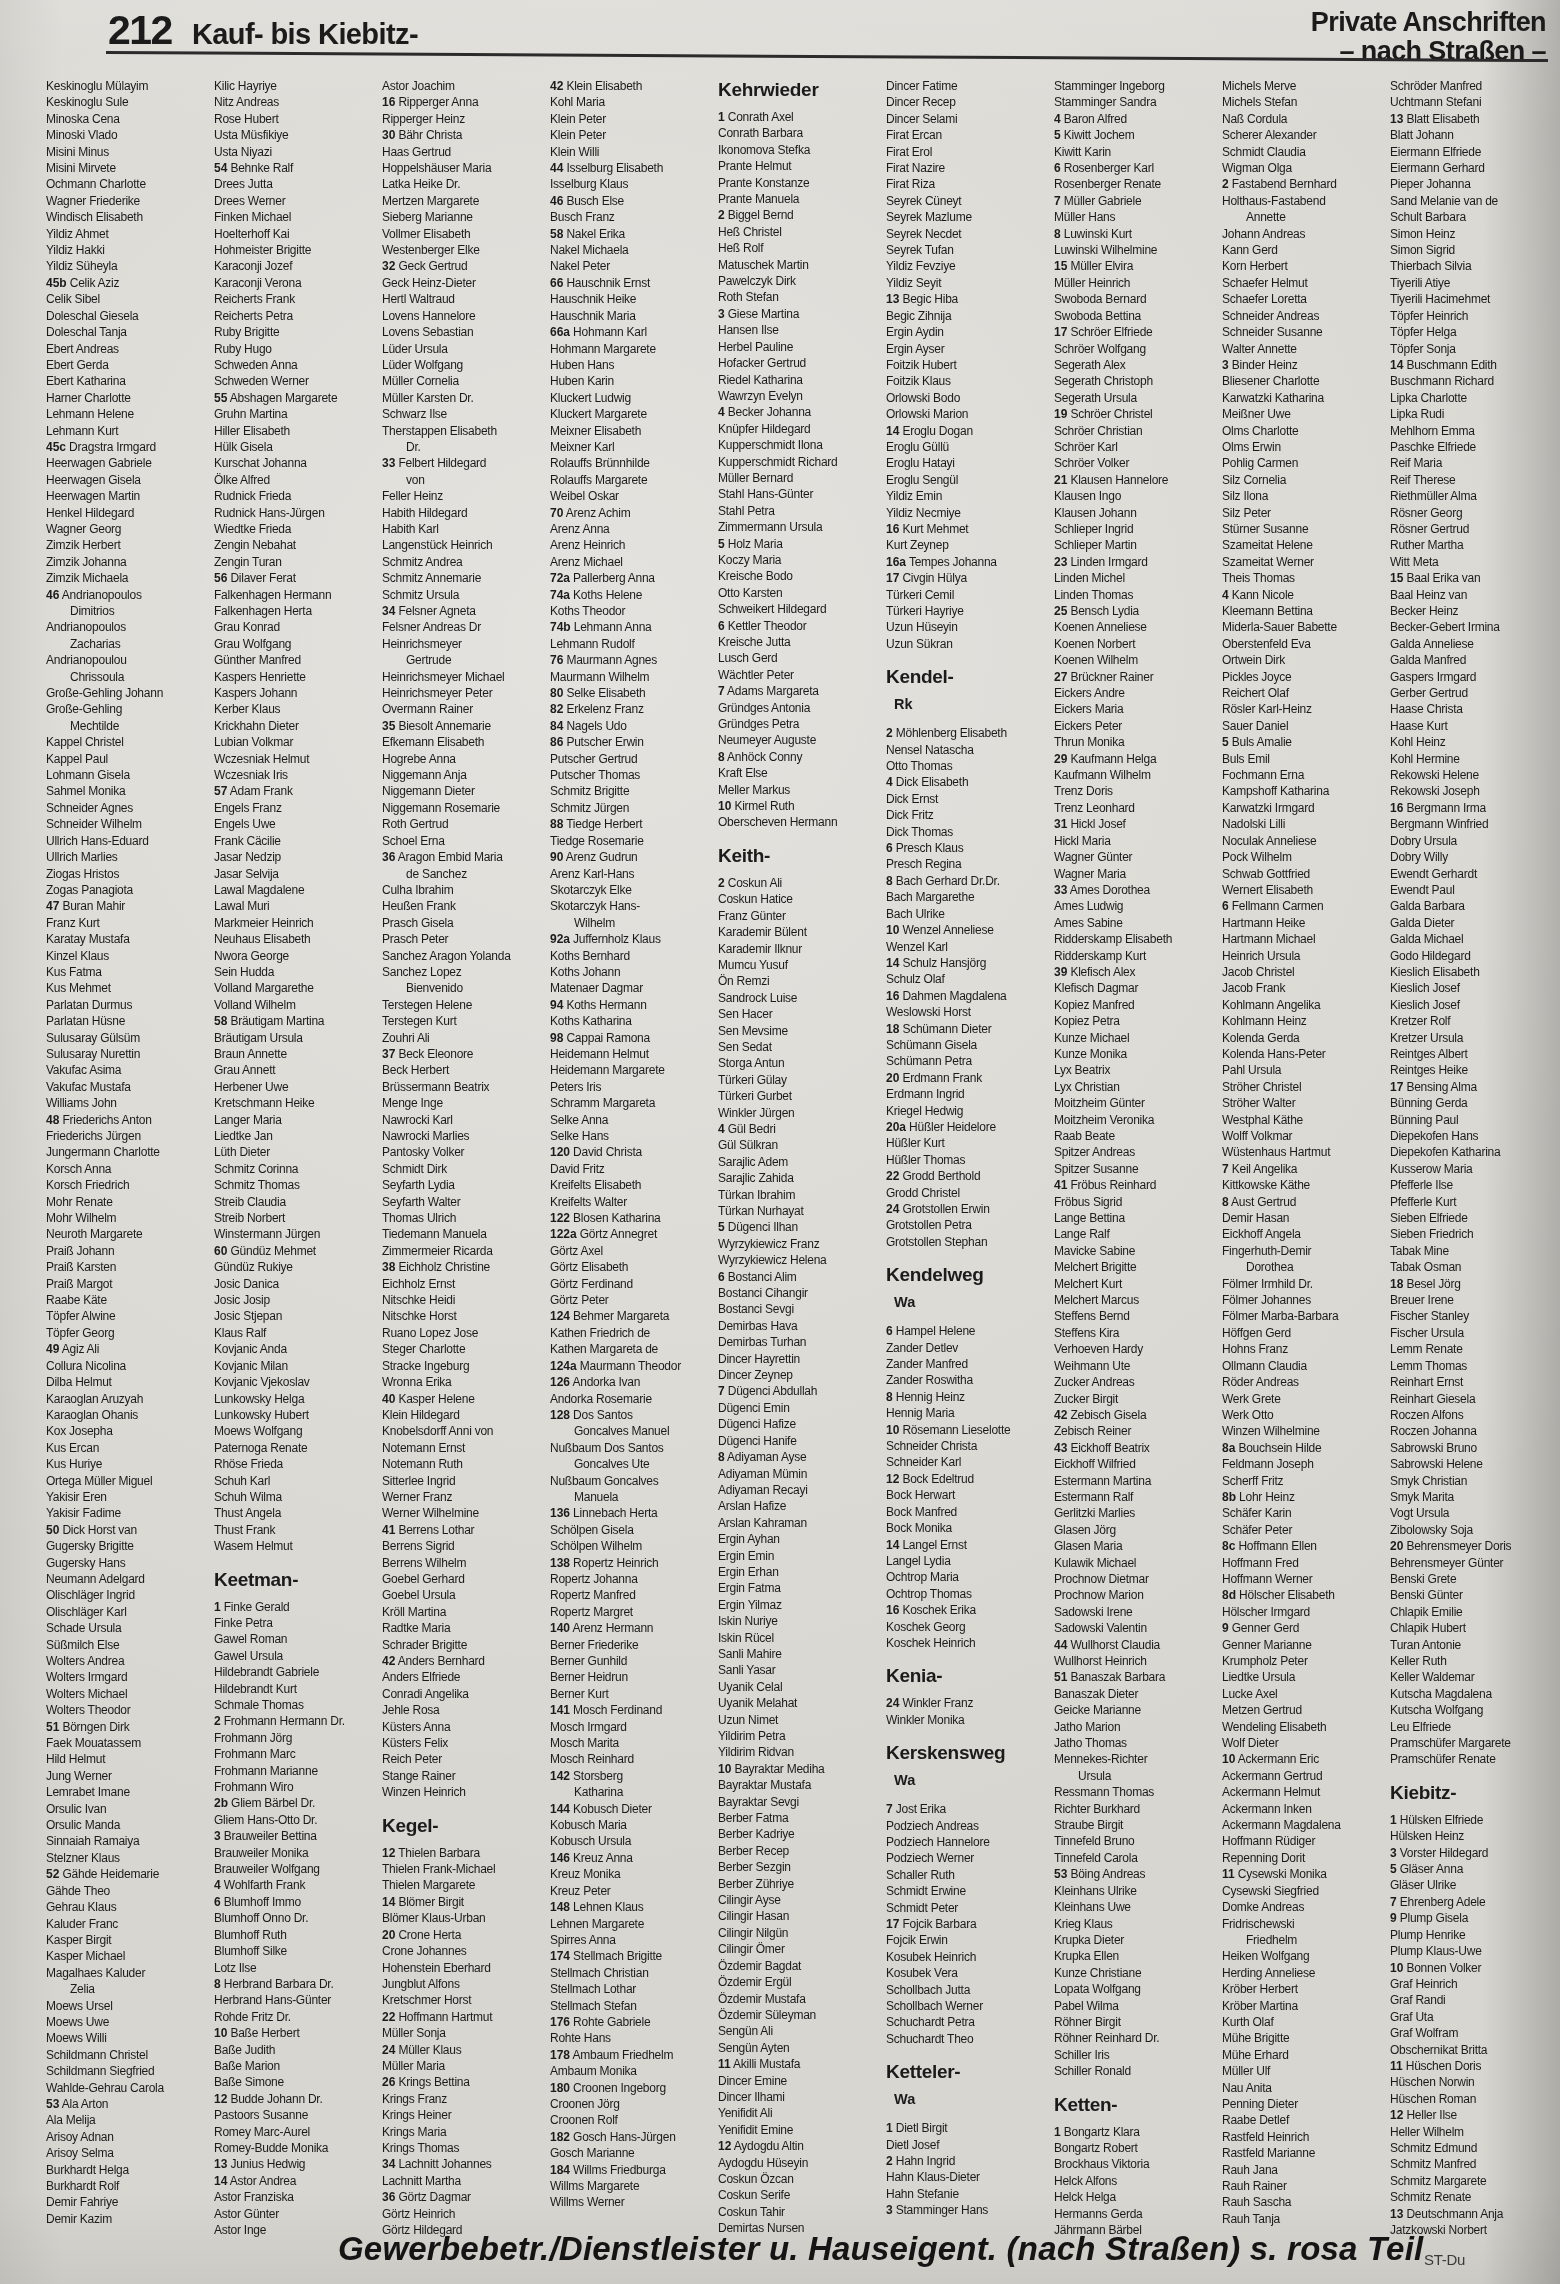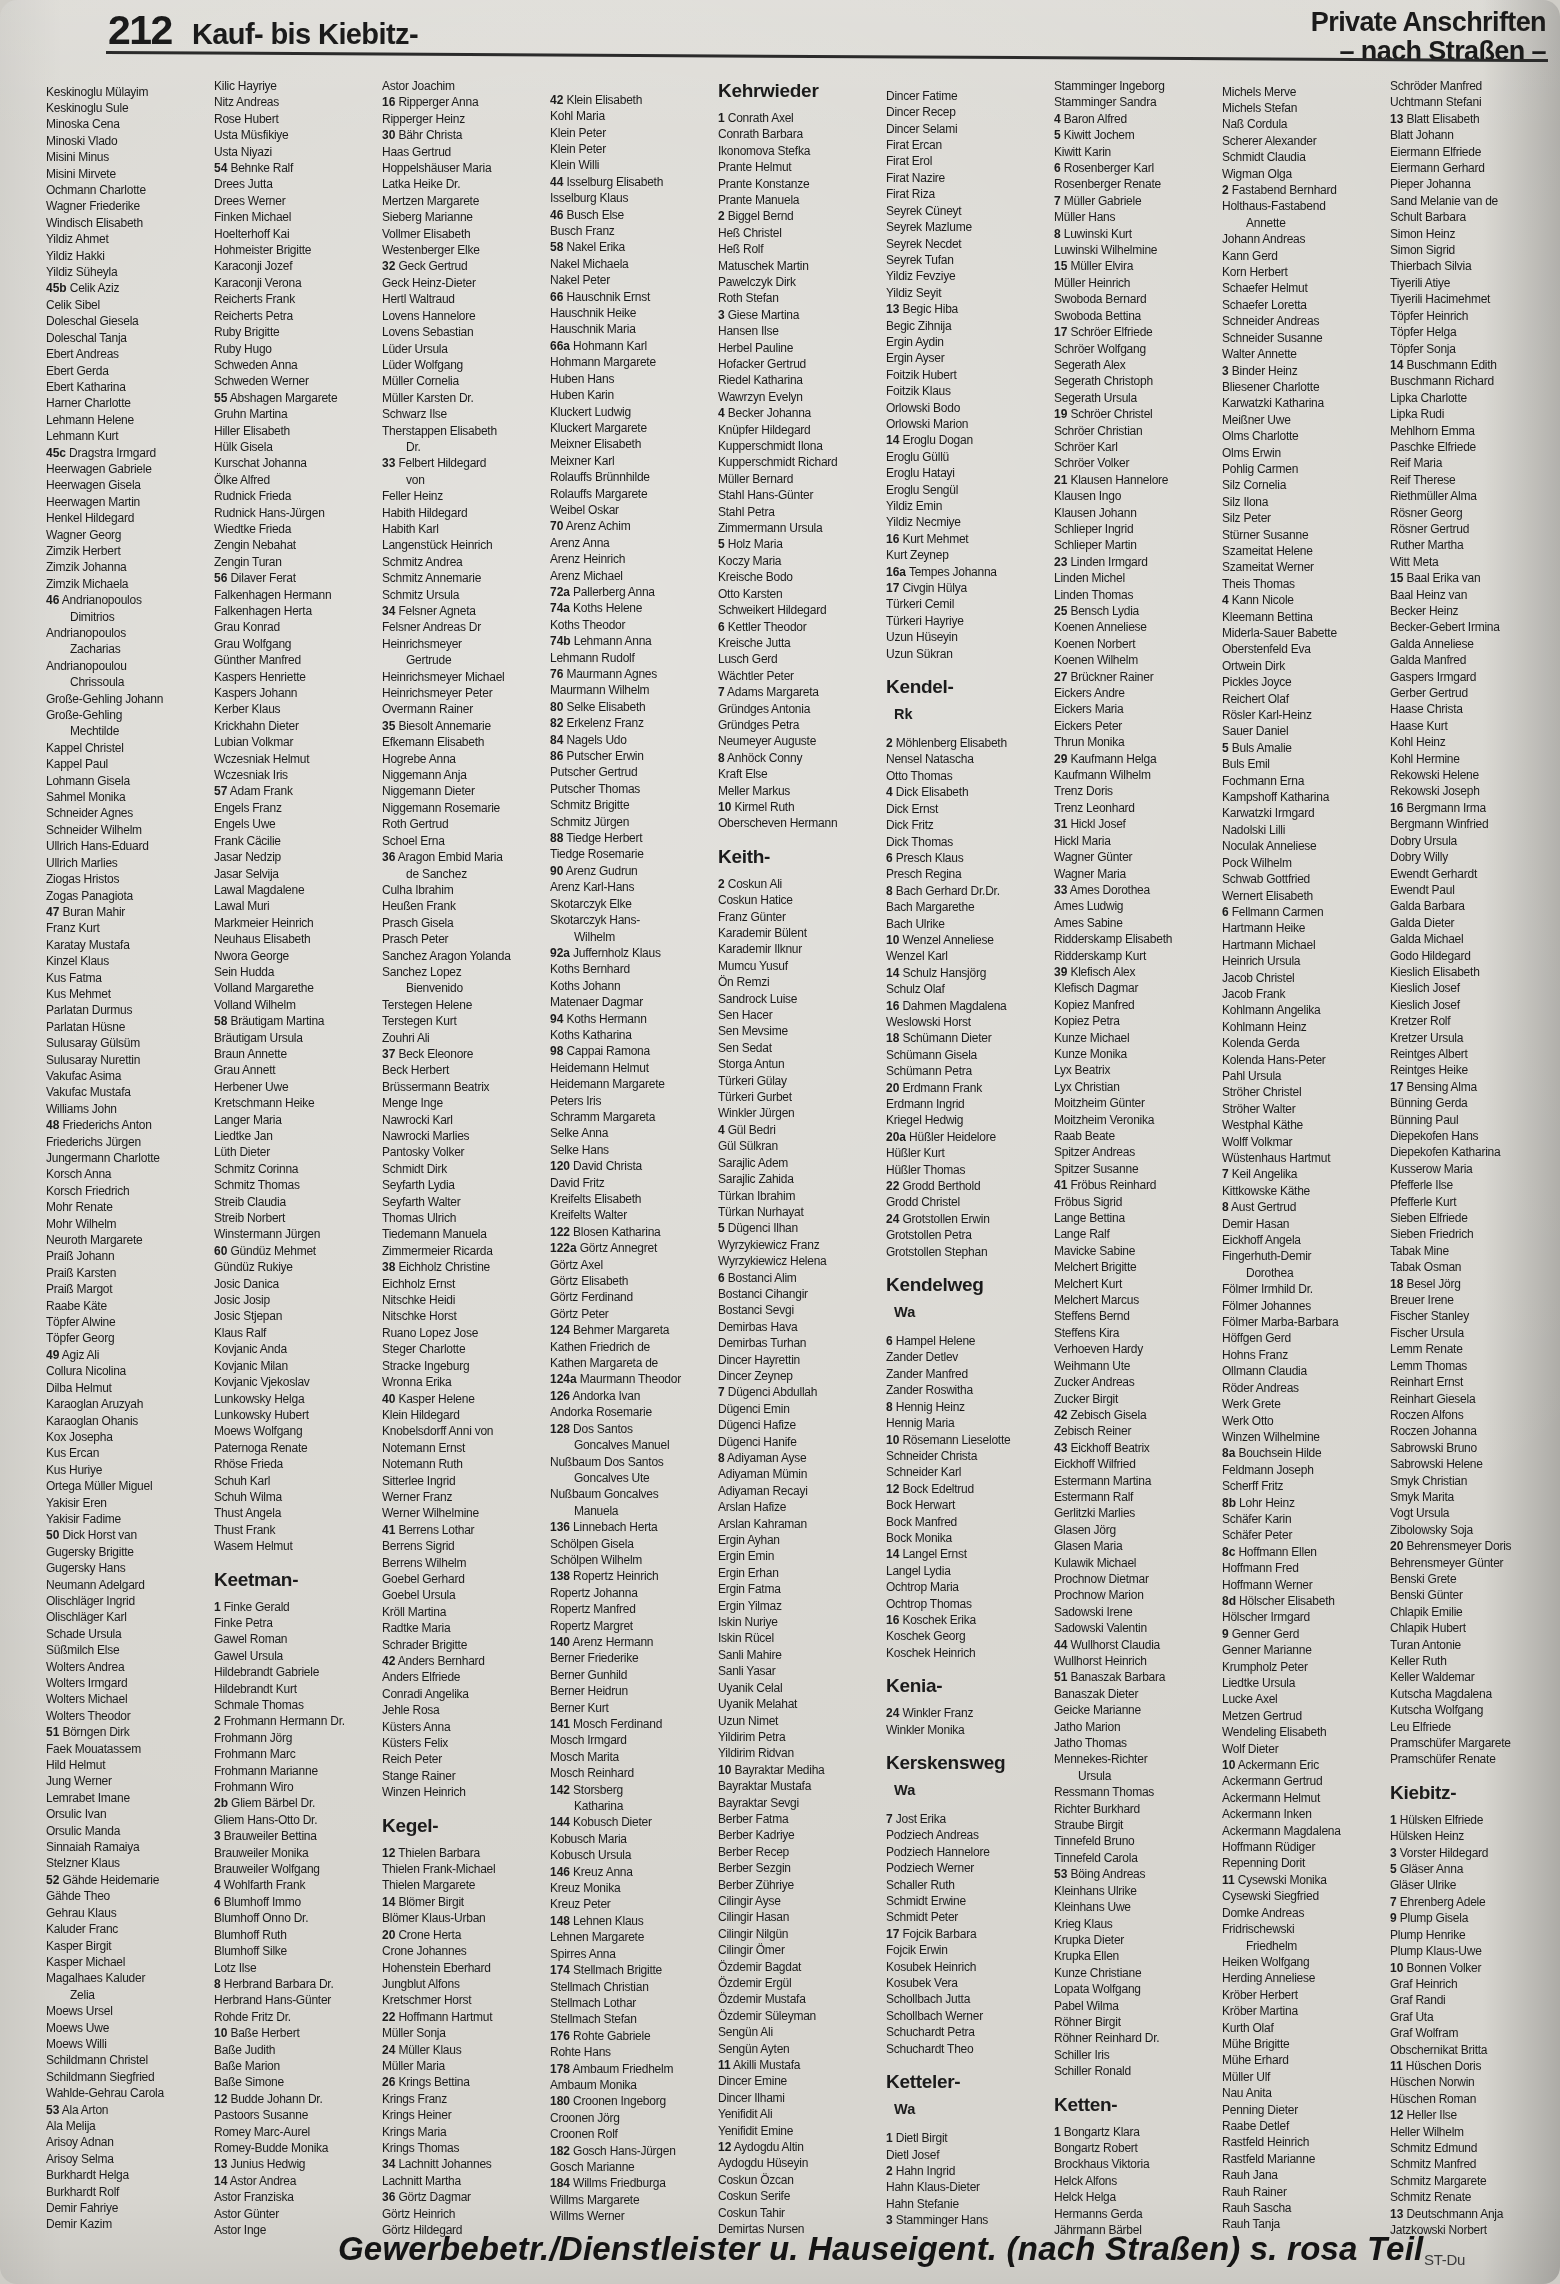--- a/index.html
+++ b/index.html
@@ -11,36 +11,35 @@
     position:relative;
   }
   .page{
     position:absolute;inset:0;
     background:
       radial-gradient(130% 90% at 38% 28%, rgba(255,255,255,0.30), rgba(255,255,255,0) 62%),
       linear-gradient(to right, rgba(0,0,0,0.06), rgba(0,0,0,0) 4%, rgba(0,0,0,0) 95%, rgba(0,0,0,0.20)),
       linear-gradient(to bottom, rgba(255,255,255,0.10), rgba(0,0,0,0) 6%, rgba(0,0,0,0) 96%, rgba(0,0,0,0.06)),
       #d8d6d0;
     overflow:hidden;
-    border-radius:17px;
   }
   
   .page-head{position:absolute;top:8px;left:108px;right:14px;height:60px}
   .head-left{position:absolute;left:0;top:0;display:flex;align-items:baseline}
   .page-number{font-size:41px;font-weight:bold;letter-spacing:-1.5px;line-height:44px}
   .page-title{font-size:29px;font-weight:bold;margin-left:20px;letter-spacing:-0.6px}
   .header-right{position:absolute;right:0;top:0;text-align:right;font-weight:bold;font-size:27px;line-height:29px;letter-spacing:-0.6px}
   .head-rule{
     position:absolute;left:106px;top:51px;width:1442px;height:3px;background:#2b2b2b;
     transform:rotate(0.32deg);transform-origin:left center;
   }
   
   .columns{
     position:absolute;left:46px;top:78px;width:1502px;
-    display:flex;gap:11px;align-items:center;
+    display:flex;gap:11px;align-items:flex-start;
   }
   .col{flex:0 0 157px;width:157px;overflow:visible}
   .e,.c{font-size:12px;line-height:16.4px;white-space:nowrap;letter-spacing:-0.25px}
   .c{padding-left:24px}
   .e b{font-weight:bold;letter-spacing:0}
   .h{font-size:19px;font-weight:bold;line-height:21px;margin:14px 0 9px;letter-spacing:-0.3px;white-space:nowrap}
   .col .h:first-child{margin-top:1px}
   .s{font-size:14.5px;font-weight:bold;line-height:16px;margin:2px 8px 13px}
   
   .footer-line{

